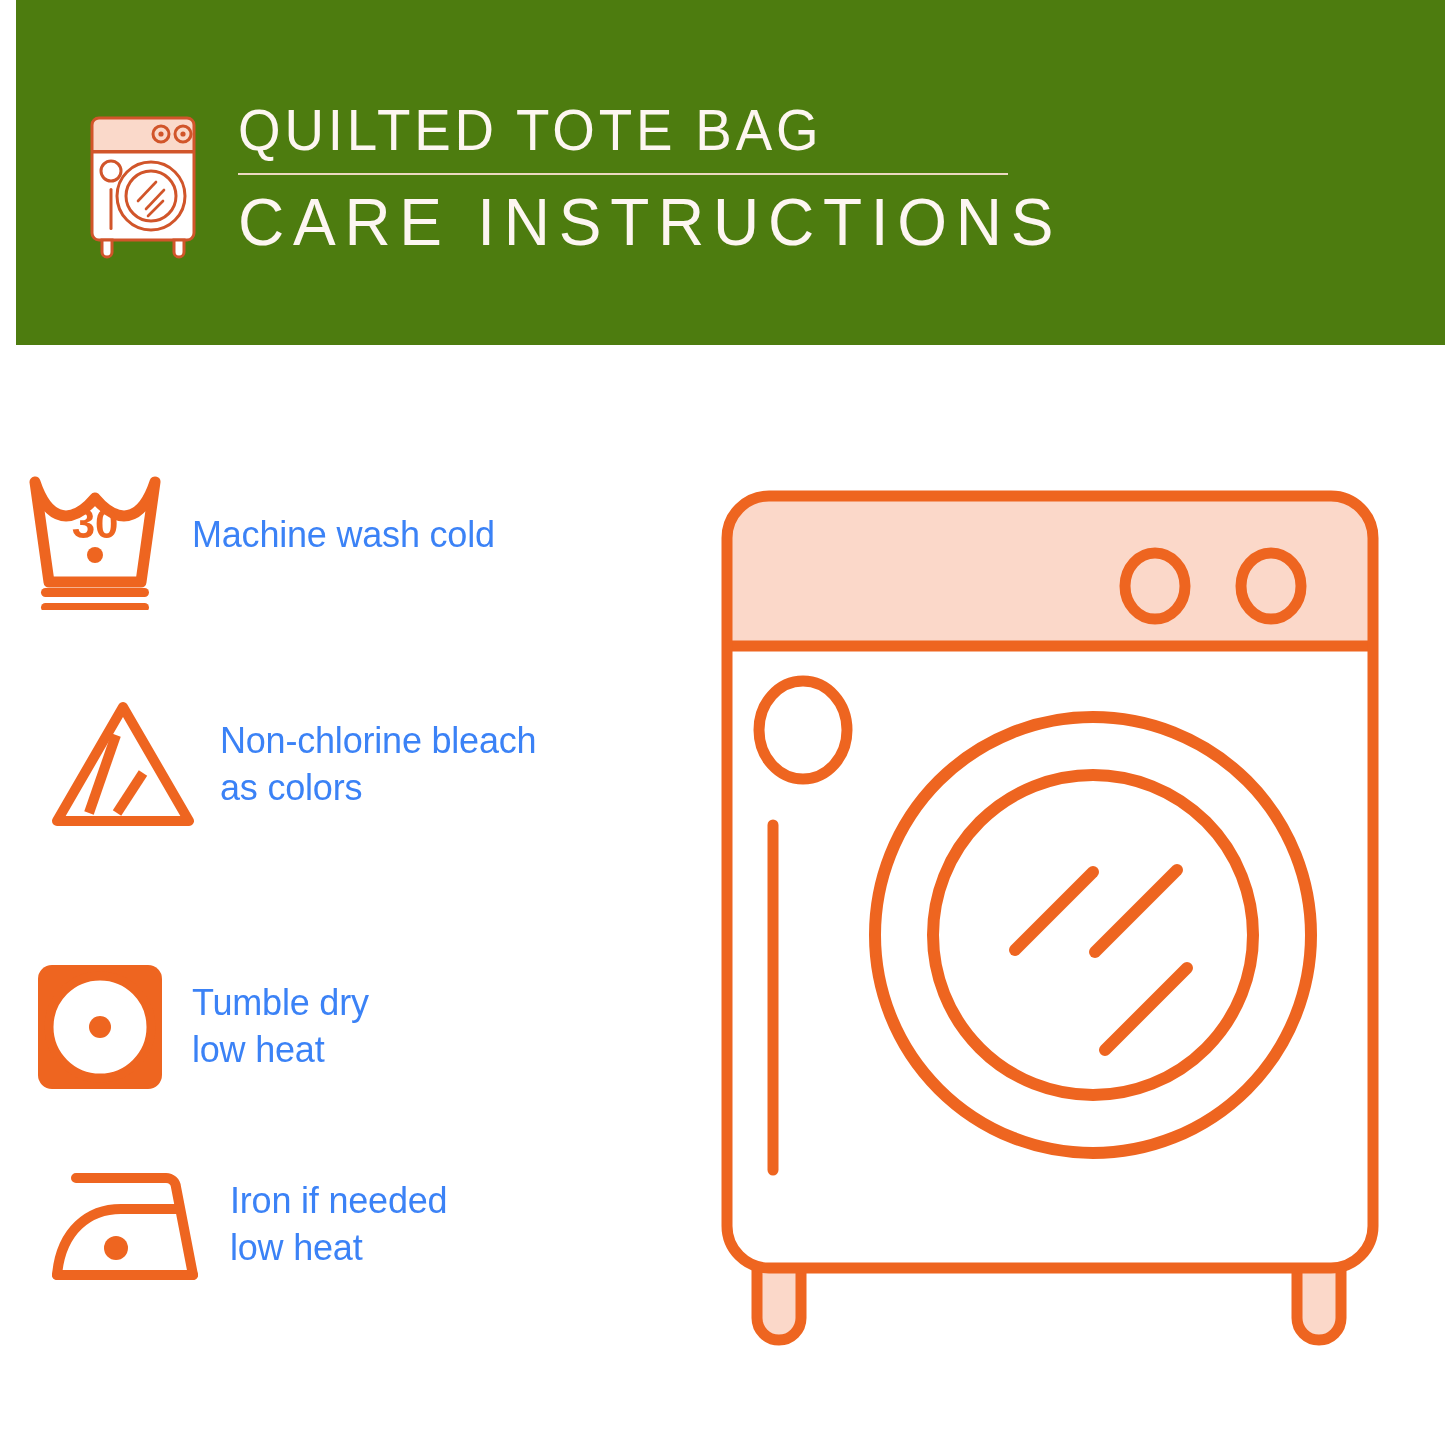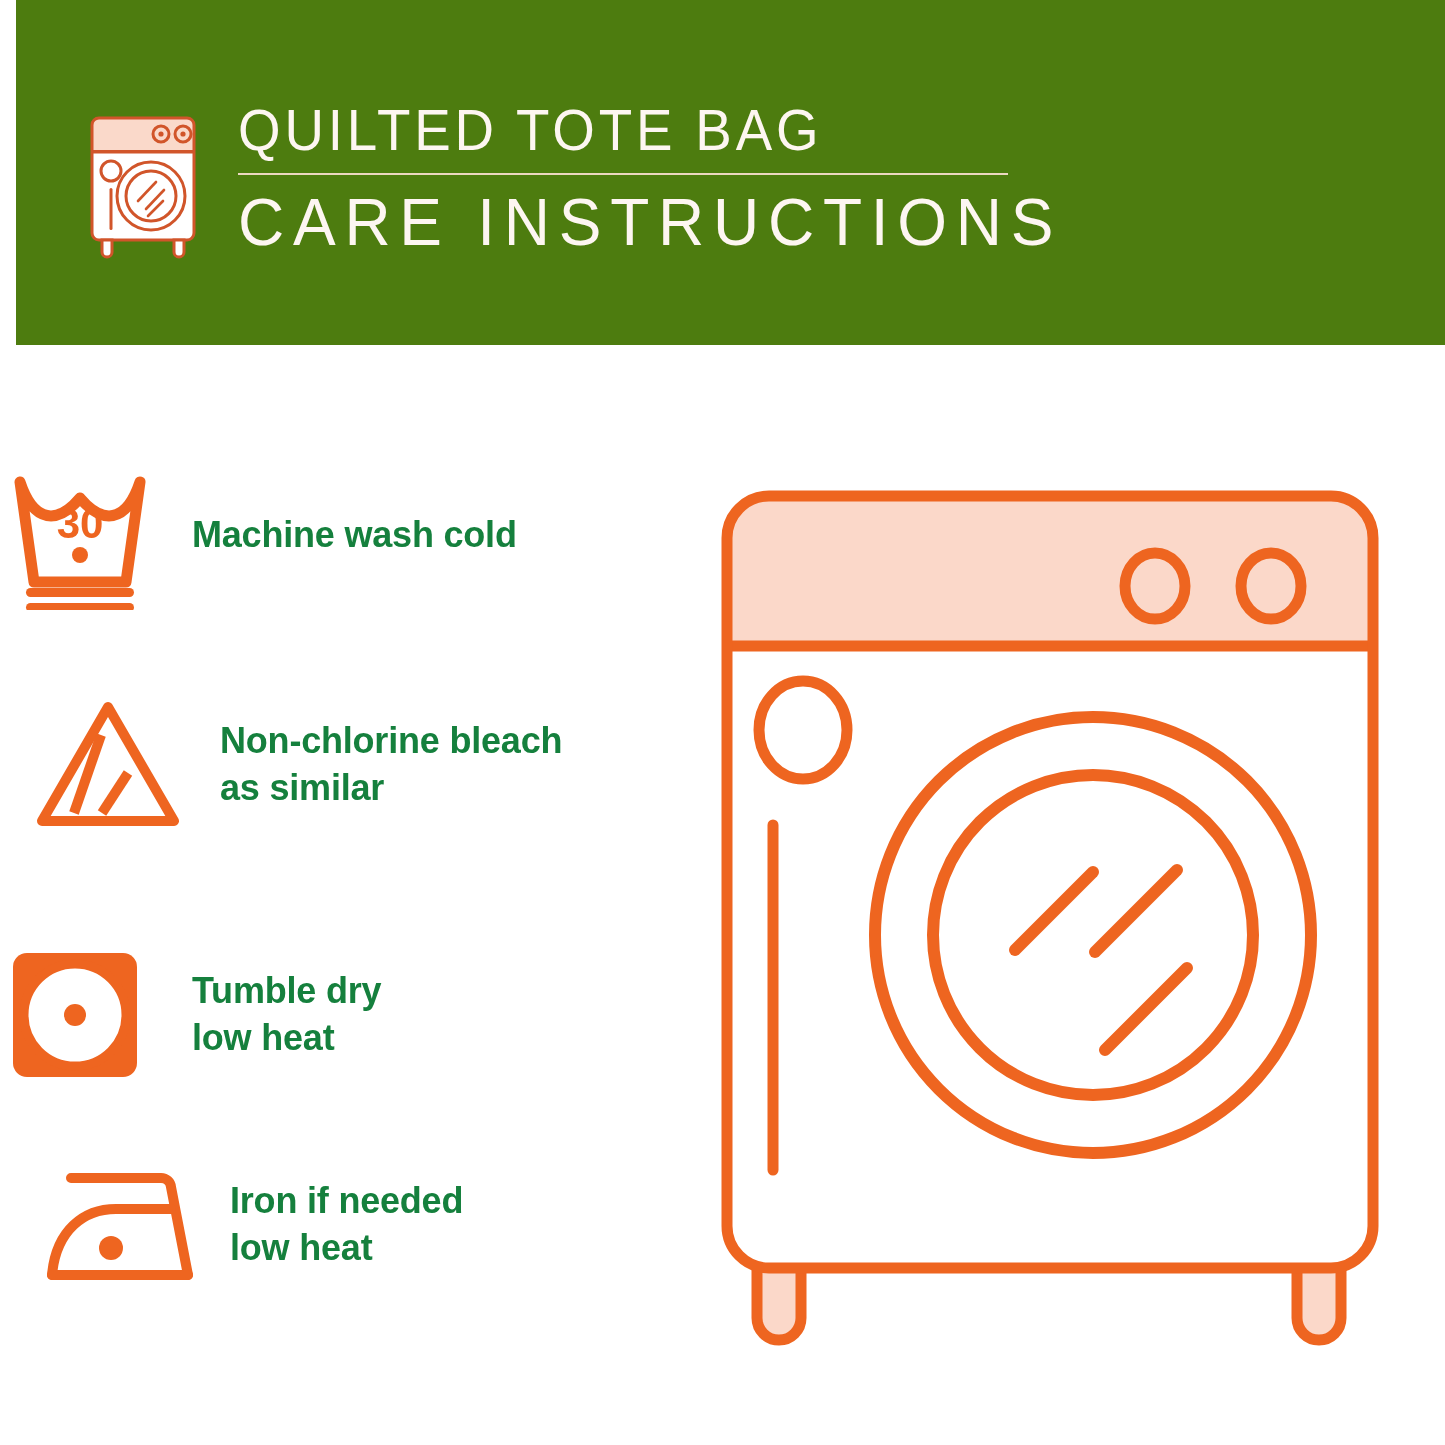--- a/index.html
+++ b/index.html
@@ -83,27 +83,27 @@
     position: absolute;
     left: 0;
     width: 700px;
     display: flex;
     align-items: center;
   }
   .care-icon-wrap {
     width: 175px;
     min-width: 175px;
     display: flex;
-    justify-content: flex-start;
+    justify-content: flex-end;
     align-items: center;
   }
   .care-text {
-    color: #15803d;
+    color: #3b82f6;
     font-size: 36px;
-    font-weight: 700;
+    font-weight: 400;
     line-height: 1.30;
     letter-spacing: -0.2px;
     font-family: "Liberation Sans", sans-serif;
     margin-left: 17px;
   }
 
   
   #washer-illustration {
     position: absolute;
     left: 715px;
@@ -183,25 +183,25 @@
       <svg width="160" height="140" viewBox="0 0 160 140">
 
         <path d="M80 12 L 146 126 L 14 126 Z" fill="none" stroke="#EE6520" stroke-width="10" stroke-linejoin="round"></path>
 
         <path d="M73 40 L 46 118" stroke="#EE6520" stroke-width="10" stroke-linecap="butt" fill="none"></path>
         <path d="M100 78 L 74 118" stroke="#EE6520" stroke-width="10" stroke-linecap="butt" fill="none"></path>
       </svg>
     </div>
     <div class="care-text">
       <div>Non-chlorine bleach</div>
-      <div>as similar</div>
-    </div>
-  </div>
-
-  <div class="care-row" style="top:480px;">
+      <div>as colors</div>
+    </div>
+  </div>
+
+  <div class="care-row" style="top:492px;">
     <div class="care-icon-wrap">
       <svg width="150" height="150" viewBox="0 0 150 150">
         <defs>
           <mask id="dry-mask">
             <rect x="0" y="0" width="150" height="150" fill="#fff"></rect>
             <circle cx="75" cy="75" r="51" fill="#000"></circle>
           </mask>
         </defs>
 
         <rect x="13" y="13" width="124" height="124" rx="14" fill="#EE6520" mask="url(#dry-mask)"></rect>

